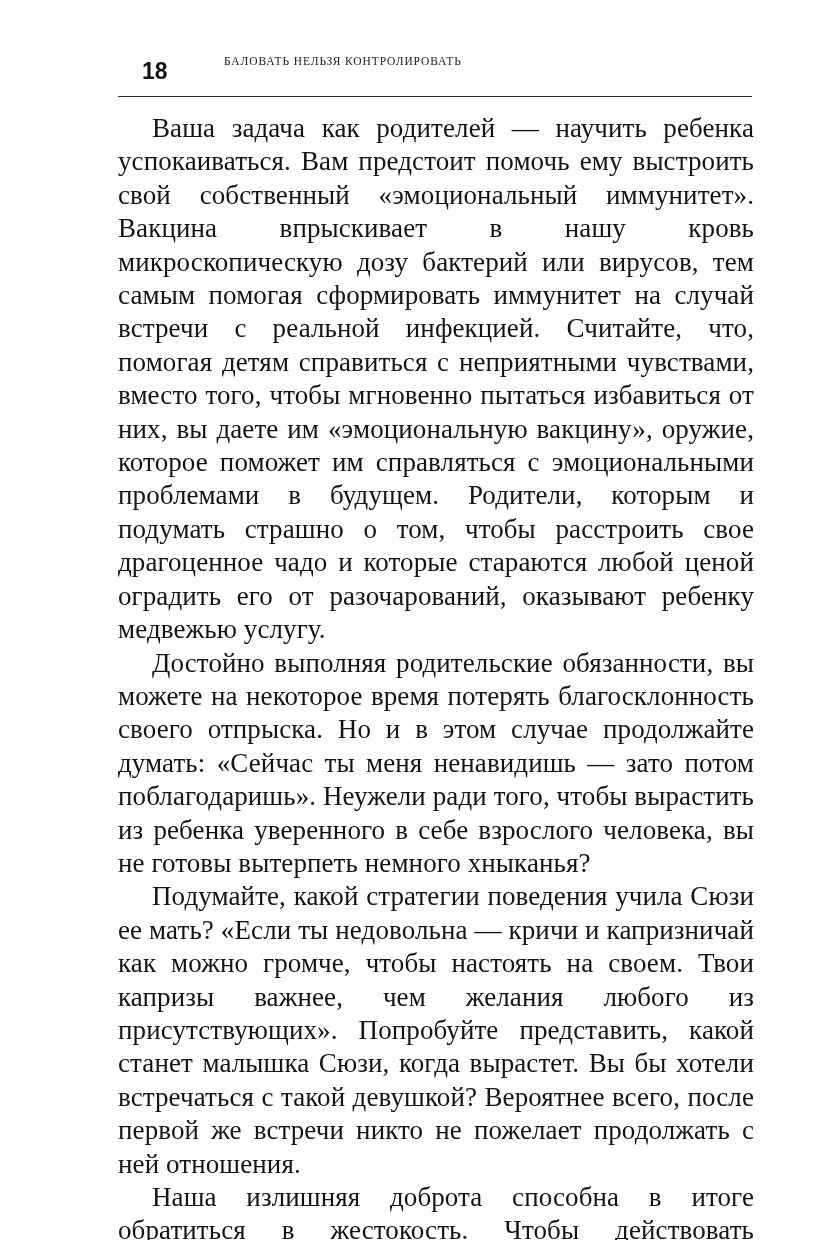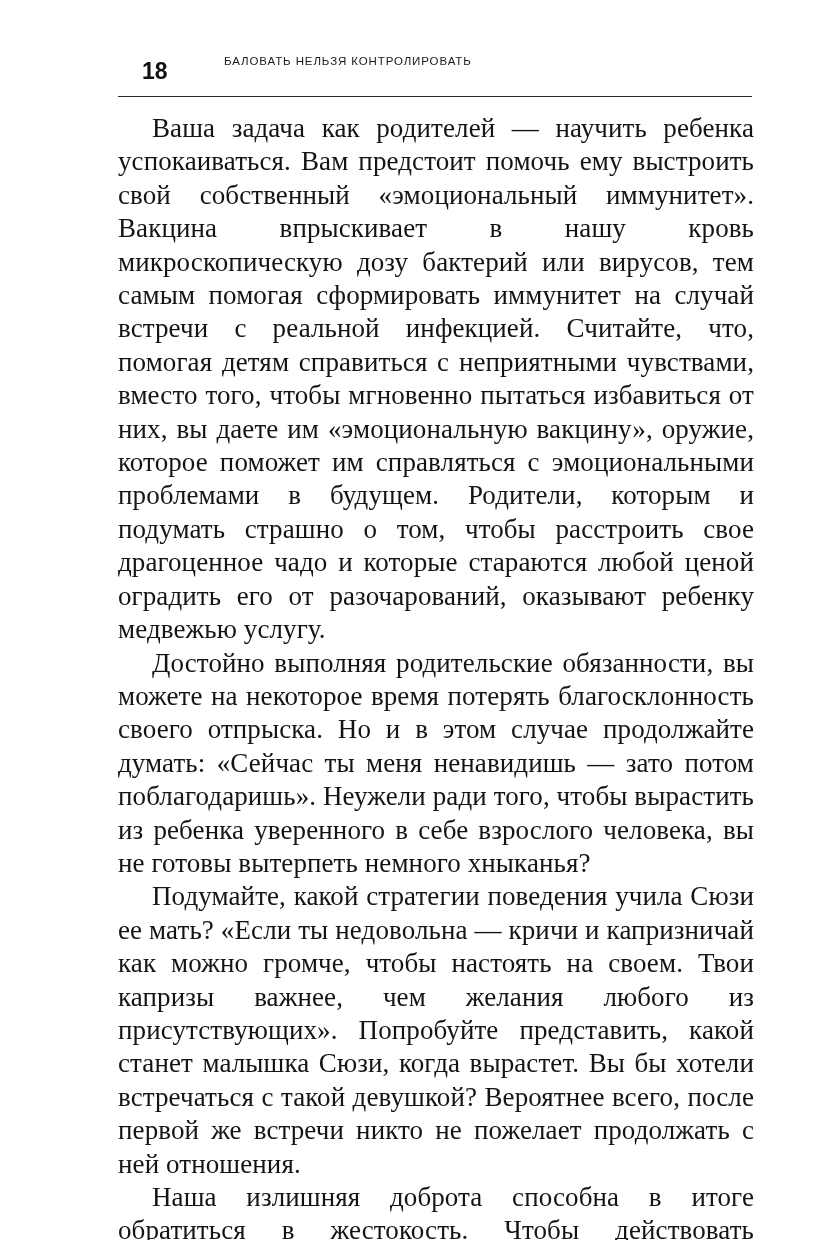--- a/index.html
+++ b/index.html
@@ -33,21 +33,21 @@
   }
   .folio {
     font-family: "Liberation Sans", sans-serif;
     font-weight: bold;
     font-size: 23px;
     letter-spacing: 0px;
     color: #111111;
     width: 82px;
   }
   .running-title {
-    font-family: Liberation Sans, sans-serif;
+    font-family: Liberation Serif, serif;
     font-size: 11.5px;
     letter-spacing: 0.9px;
     color: #1a1a1a;
     text-transform: uppercase;
     position: relative;
     top: -3px;
   }
   .rule {
     position: absolute;
     top: 96px;

